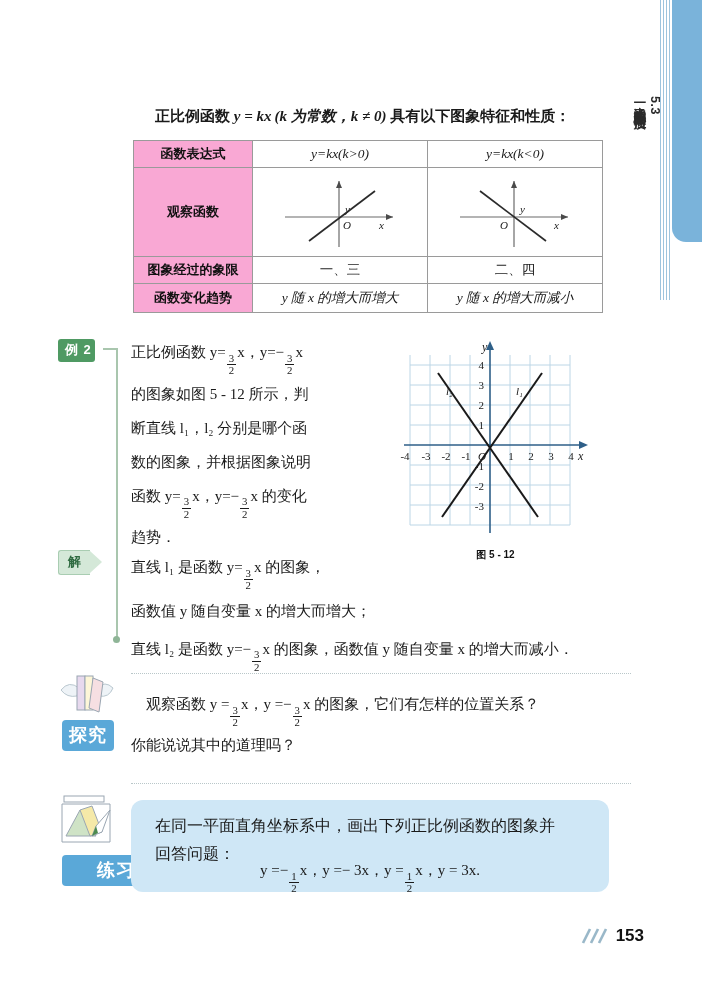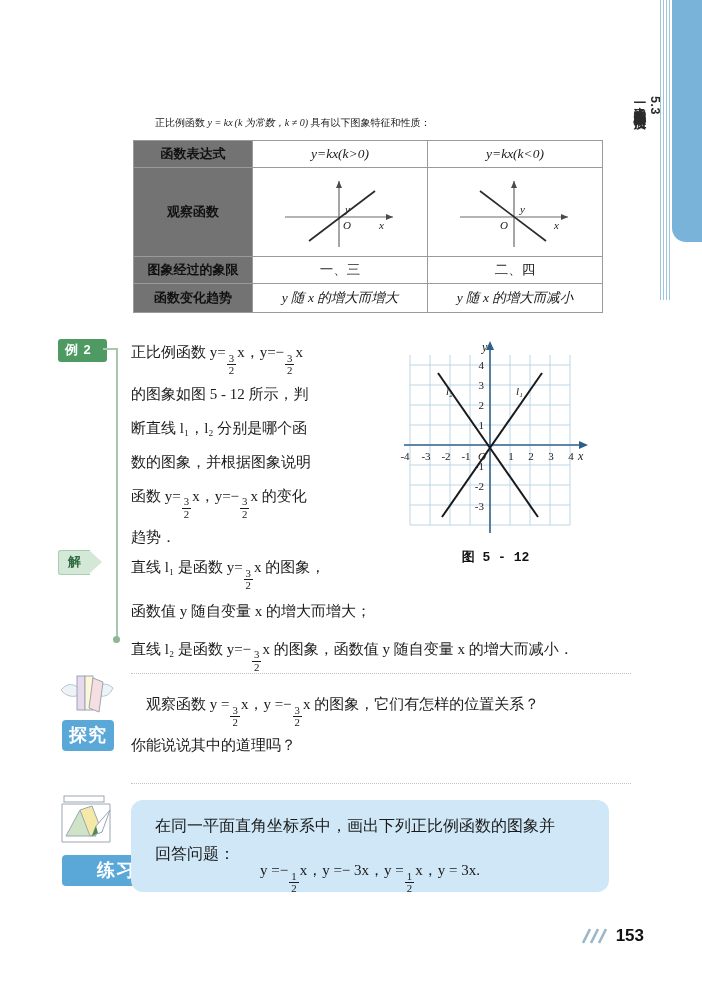--- a/index.html
+++ b/index.html
@@ -63,43 +63,44 @@
     text-orientation: sideways;
     writing-mode: vertical-rl;
     letter-spacing: 0.5px;
   }
   .side-label .gap { display: block; height: 10px; }
 
   
   .intro {
     position: absolute;
     left: 155px;
-    top: 116px;
-    font-size: 10px;
+    top: 107px;
+    font-size: 15px;
     white-space: nowrap;
+    font-weight: bold;
   }
 
   
   .tbl {
     position: absolute;
     left: 133px;
     top: 140px;
     width: 470px;
     border-collapse: collapse;
     table-layout: fixed;
   }
   .tbl td {
     border: 1px solid #9a9a9a;
     text-align: center;
     vertical-align: middle;
     font-size: 13.5px;
     padding: 0;
   }
   .tbl td.hd {
-    background: #737373;
+    background: #f9a8d4;
     width: 118px;
     font-family: "Liberation Sans", sans-serif;
     font-weight: 700;
     font-size: 13px;
     color: #111;
   }
   .r1 td { height: 26px; }
   .r2 td { height: 88px; }
   .r3 td { height: 26px; }
   .r4 td { height: 28px; }
@@ -109,21 +110,21 @@
   
   .badge-ex {
     position: absolute;
     left: 58px;
     top: 339px;
     background: #4f9a63;
     color: #ffffff;
     font-family: "Liberation Sans", sans-serif;
     font-size: 13px;
     font-weight: 700;
-    padding: 2px 15px 3px 7px;
+    padding: 2px 3px 3px 7px;
     border-radius: 3px;
     letter-spacing: 1px;
   }
   .rail {
     position: absolute;
     left: 116px;
     top: 348px;
     width: 1.5px;
     height: 292px;
     background: #a9c6ae;
@@ -160,22 +161,22 @@
     position: absolute;
     left: 398px;
     top: 333px;
   }
   .fig-cap {
     position: absolute;
     left: 398px;
     top: 548px;
     width: 195px;
     text-align: center;
-    font-family: Liberation Mono, monospace;
-    font-size: 13px;
+    font-family: Liberation Sans, sans-serif;
+    font-size: 10px;
     font-weight: 700;
     color: #111;
   }
 
   
   .badge-sol {
     position: absolute;
     left: 58px;
     top: 551px;
     height: 22px;

